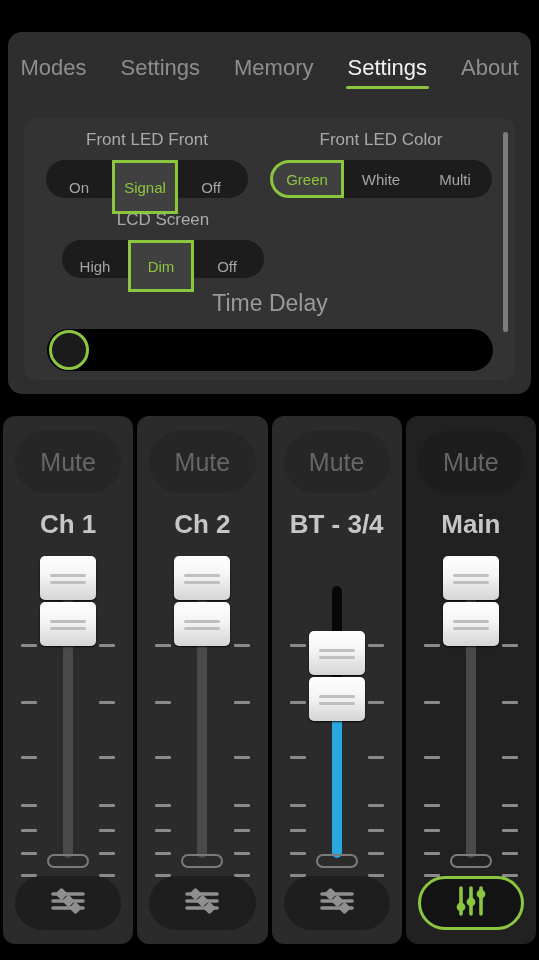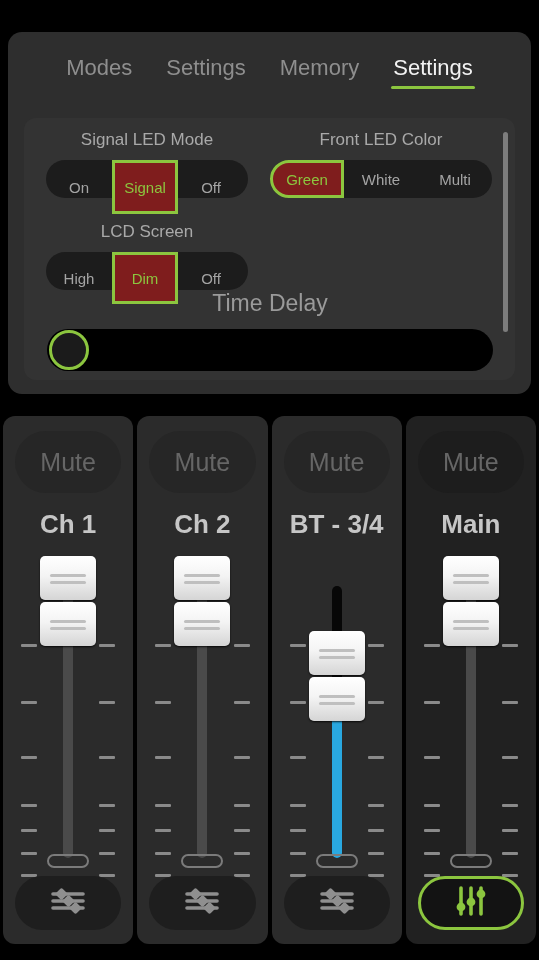--- a/index.html
+++ b/index.html
@@ -78,33 +78,33 @@
   .seg-item {
     position: relative;
     display: flex; align-items: center; justify-content: center;
     font-size: 15px;
     color: #a4a4a4;
     z-index: 1;
   }
   .seg-item.sel {
     color: #8cc63f;
     border: 3px solid #8cc63f;
-    background: #7f1d1d;
+    background: #404040;
     z-index: 2;
   }
   .seg-item.sel.first { border-radius: 22px 0 0 22px; }
 
   
   .grp-ledmode { position: absolute; left: 22px; top: 12px; width: 202px; }
   .grp-ledmode .seg-item { width: 66px; height: 54px; }
   
   .grp-ledcolor { position: absolute; left: 246px; top: 12px; width: 222px; }
   .grp-ledcolor .seg-item { width: 74px; height: 38px; }
   
-  .grp-lcd { position: absolute; left: 22px; top: 92px; width: 202px; margin-top: 12px; }
+  .grp-lcd { position: absolute; left: 38px; top: 92px; width: 202px; }
   .grp-lcd .seg-item { width: 66px; height: 52px; }
 
   .seg-wrap { margin-top: 10px; }
 
   
   .grp-delay { position: absolute; left: 23px; top: 172px; right: 22px; }
   .delay-title { font-size: 23px; color: #9a9a9a; text-align: center; }
   .delay-slider {
     position: relative;
     margin-top: 12px;
@@ -250,26 +250,30 @@
         
       </div>
       <div class="tab">
         <span>Memory</span>
         
       </div>
       <div class="tab active">
         <span>Settings</span>
         <span class="tab-underline"></span>
       </div>
+      <div class="tab">
+        <span>About</span>
+        
+      </div>
     </div>
 
     <div class="settings-card">
 
       <div class="grp-ledmode">
-        <div class="ctrl-label">Signal LED Mode</div>
+        <div class="ctrl-label">Front LED Front</div>
         <div class="seg seg-wrap">
           <div class="seg-item first">On</div>
           <div class="seg-item sel">Signal</div>
           <div class="seg-item last">Off</div>
         </div>
       </div>
 
       <div class="grp-ledcolor">
         <div class="ctrl-label">Front LED Color</div>
         <div class="seg seg-wrap">

